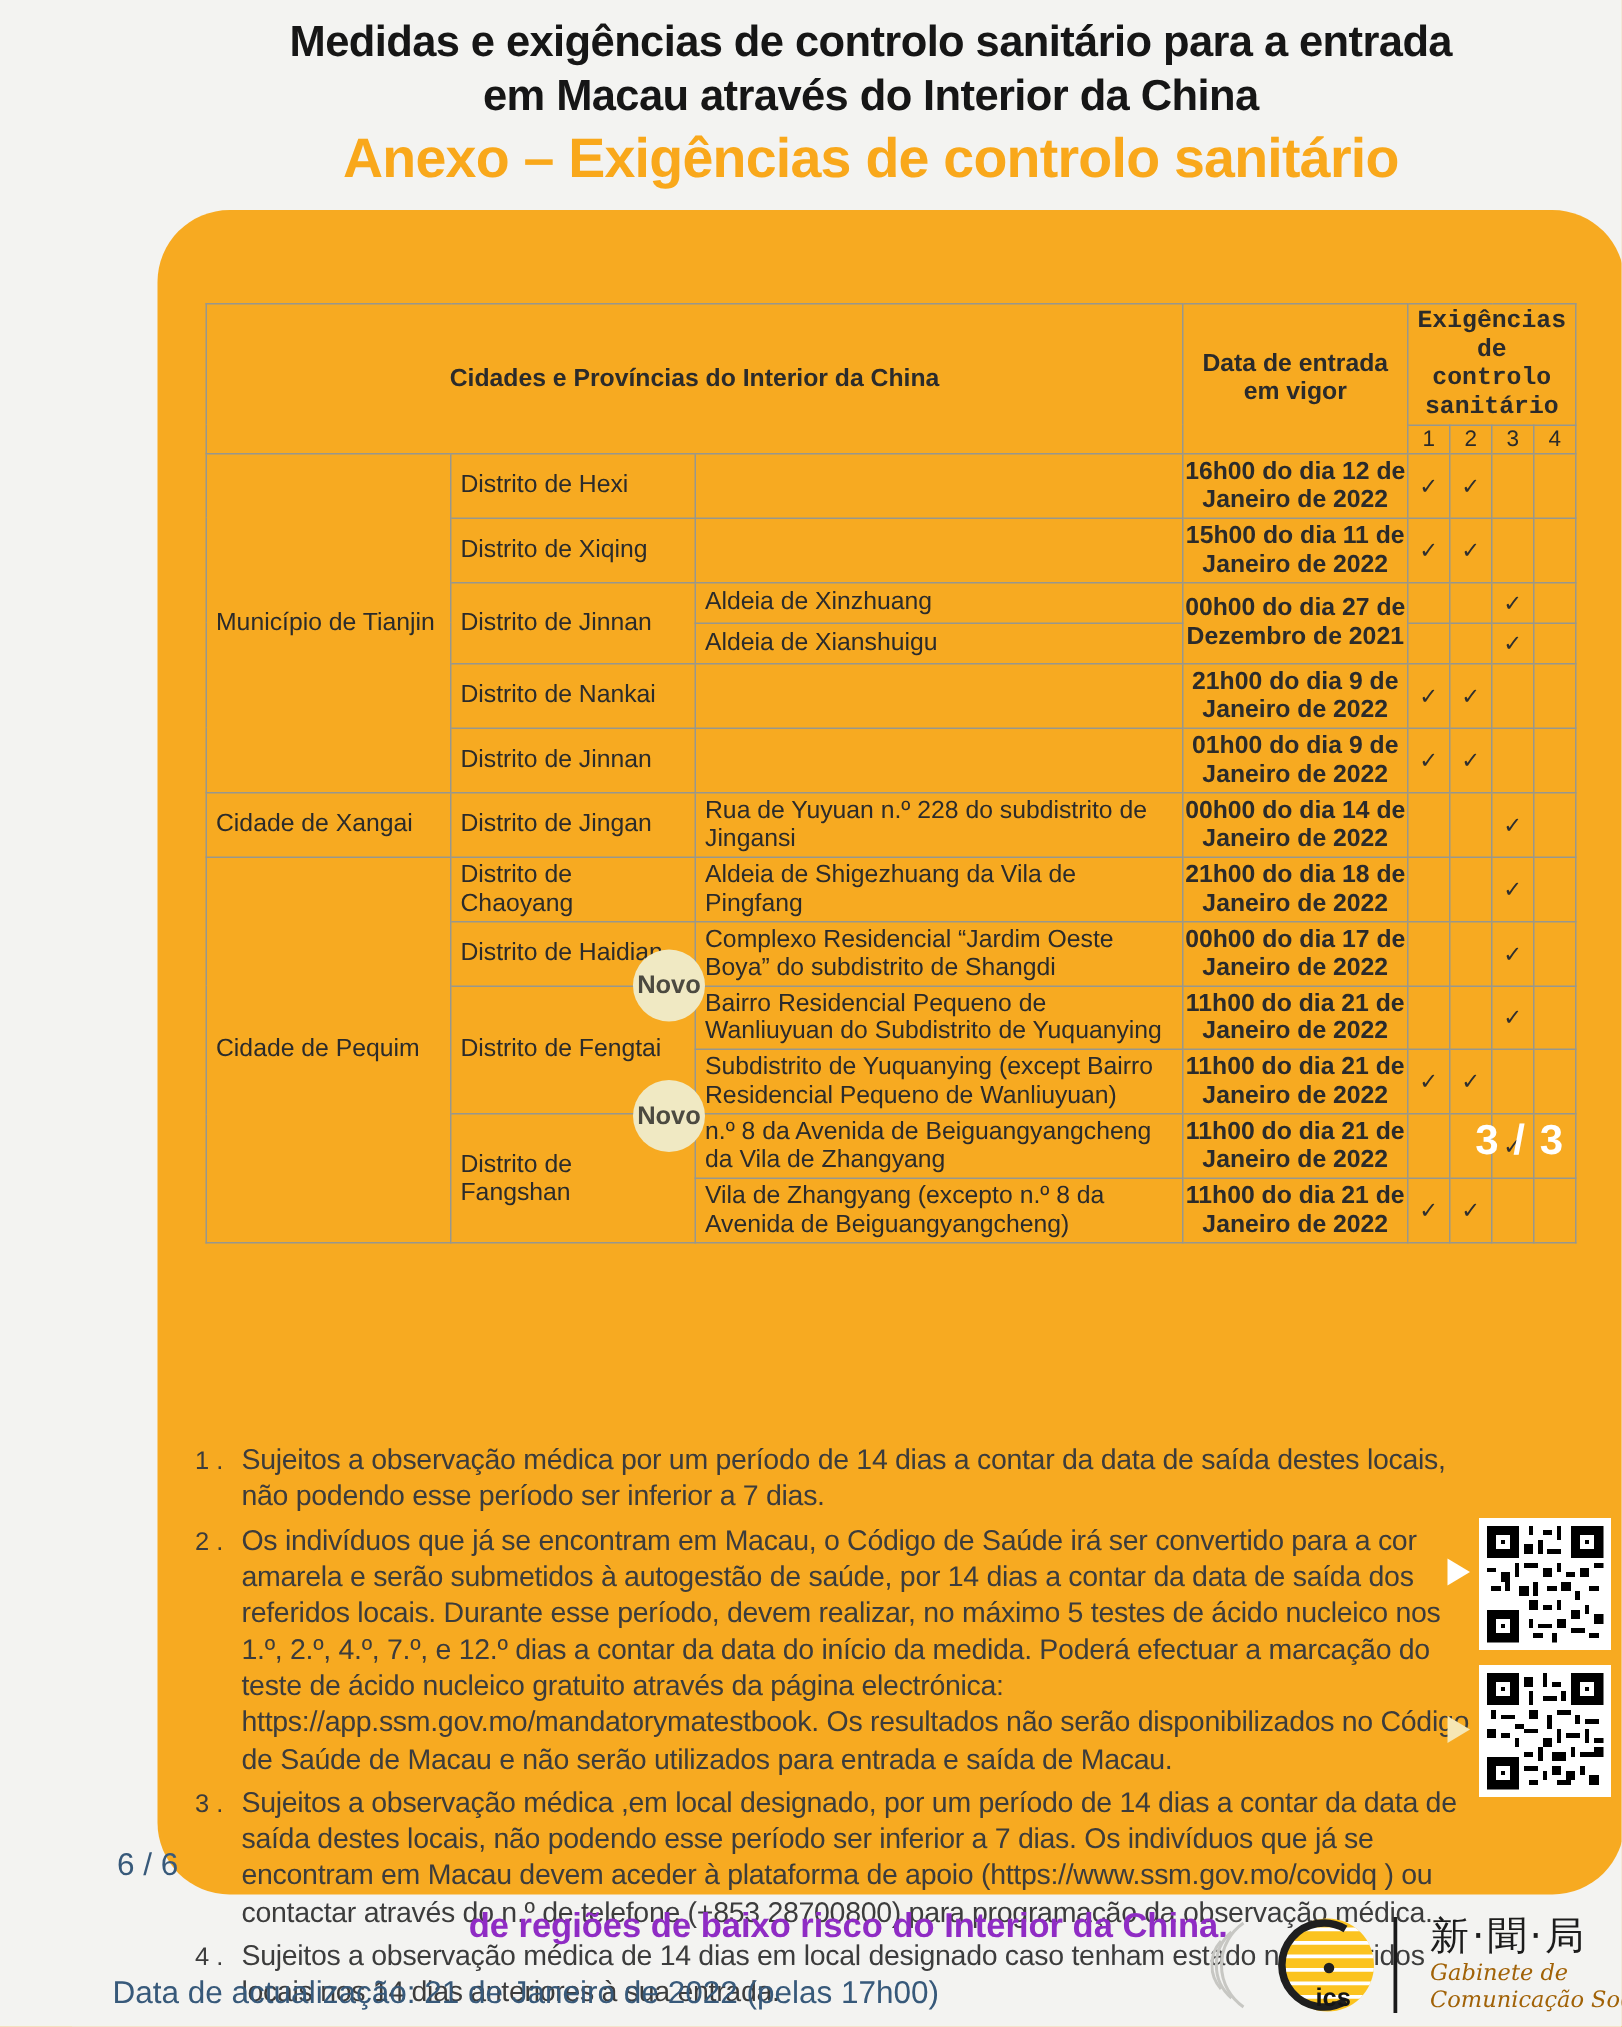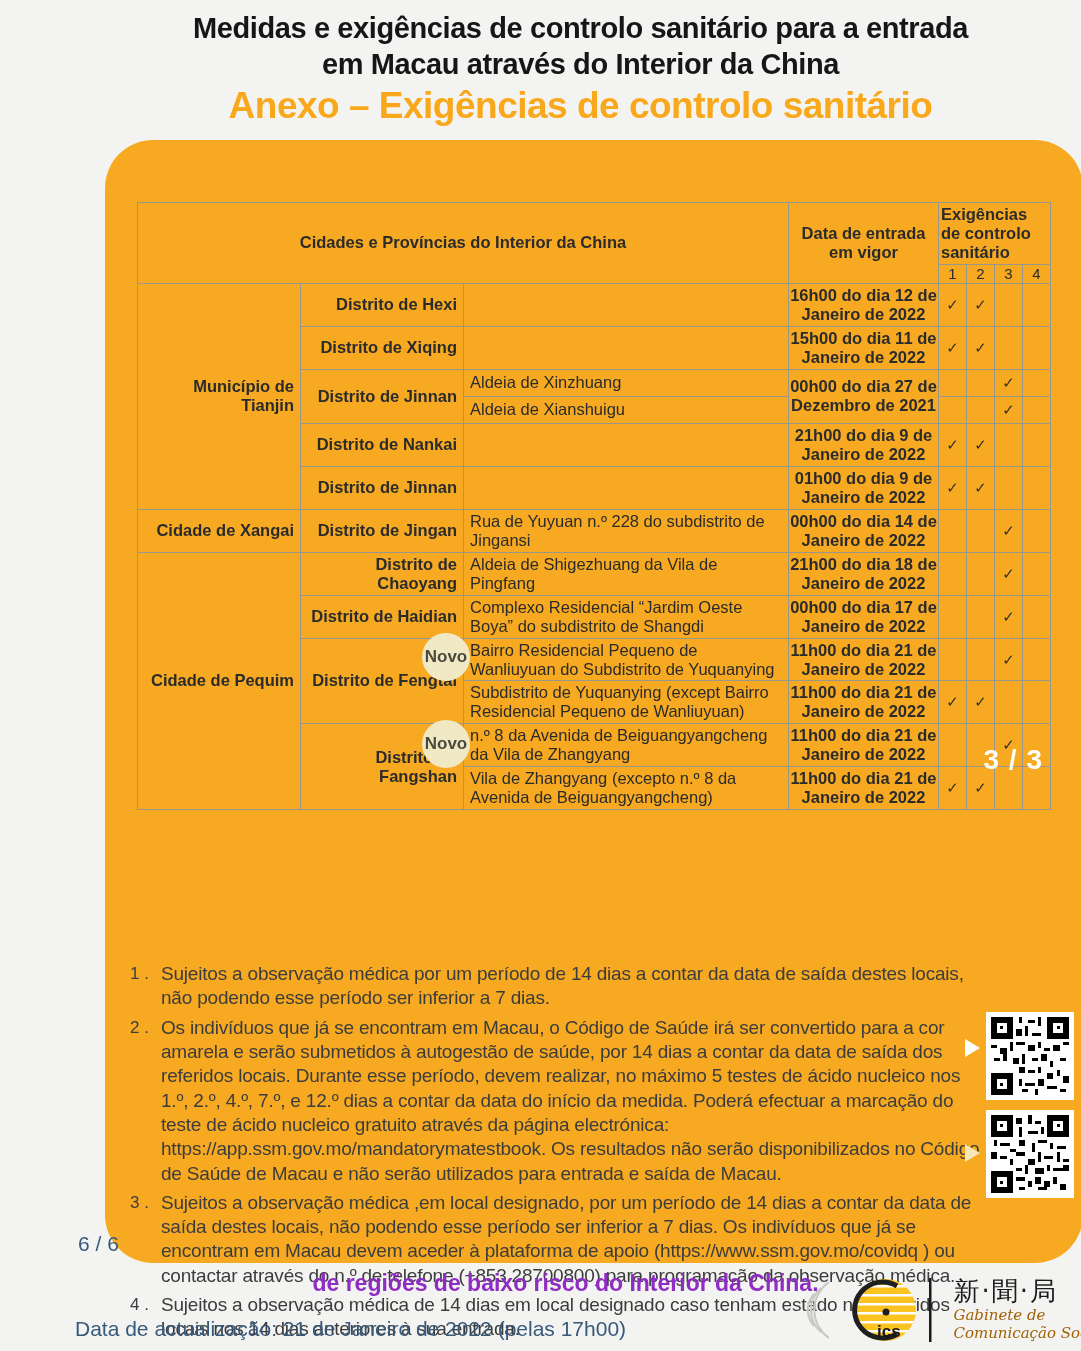--- a/index.html
+++ b/index.html
@@ -46,24 +46,24 @@
     font-size: 16.5px;
   }
   .req-table col.c-city { width: 163px; }
   .req-table col.c-district { width: 163px; }
   .req-table col.c-detail { width: 325px; }
   .req-table col.c-date { width: 150px; }
   .req-table col.c-chk { width: 28px; }
 
   .th-regions { font-size: 18px; font-weight: bold; text-align: center; height: 46px; }
   .th-date { font-size: 18px; font-weight: bold; text-align: center; padding: 0 4px; }
-  .th-req { font-size: 12.5px; font-weight: bold; text-align: left; line-height: 1.15; padding: 2px; }
+  .th-req { font-size: 12.5px; font-weight: bold; text-align: center; line-height: 1.15; padding: 2px; font-family: Liberation Mono, monospace; }
   .req-nums th { font-weight: normal; font-size: 15px; text-align: center; height: 19px; }
 
-  .req-table td.city, .req-table td.district { text-align: right; padding: 0 6px; font-weight: bold; }
+  .req-table td.city, .req-table td.district { text-align: left; padding: 0 6px; }
   .req-table td.detail { text-align: left; padding: 2px 6px; line-height: 1.15; }
   .req-table td.date { text-align: center; padding: 2px 1px; line-height: 1.15; font-weight: bold; }
   .req-table td.chk { text-align: center; font-size: 15px; color: #2f2f2f; }
 
   tbody tr:nth-child(1)  { height: 43px; }
   tbody tr:nth-child(2)  { height: 37px; }
   tbody tr:nth-child(3)  { height: 27px; }
   tbody tr:nth-child(4)  { height: 27px; }
   tbody tr:nth-child(5)  { height: 37px; }
   tbody tr:nth-child(6)  { height: 38px; }

